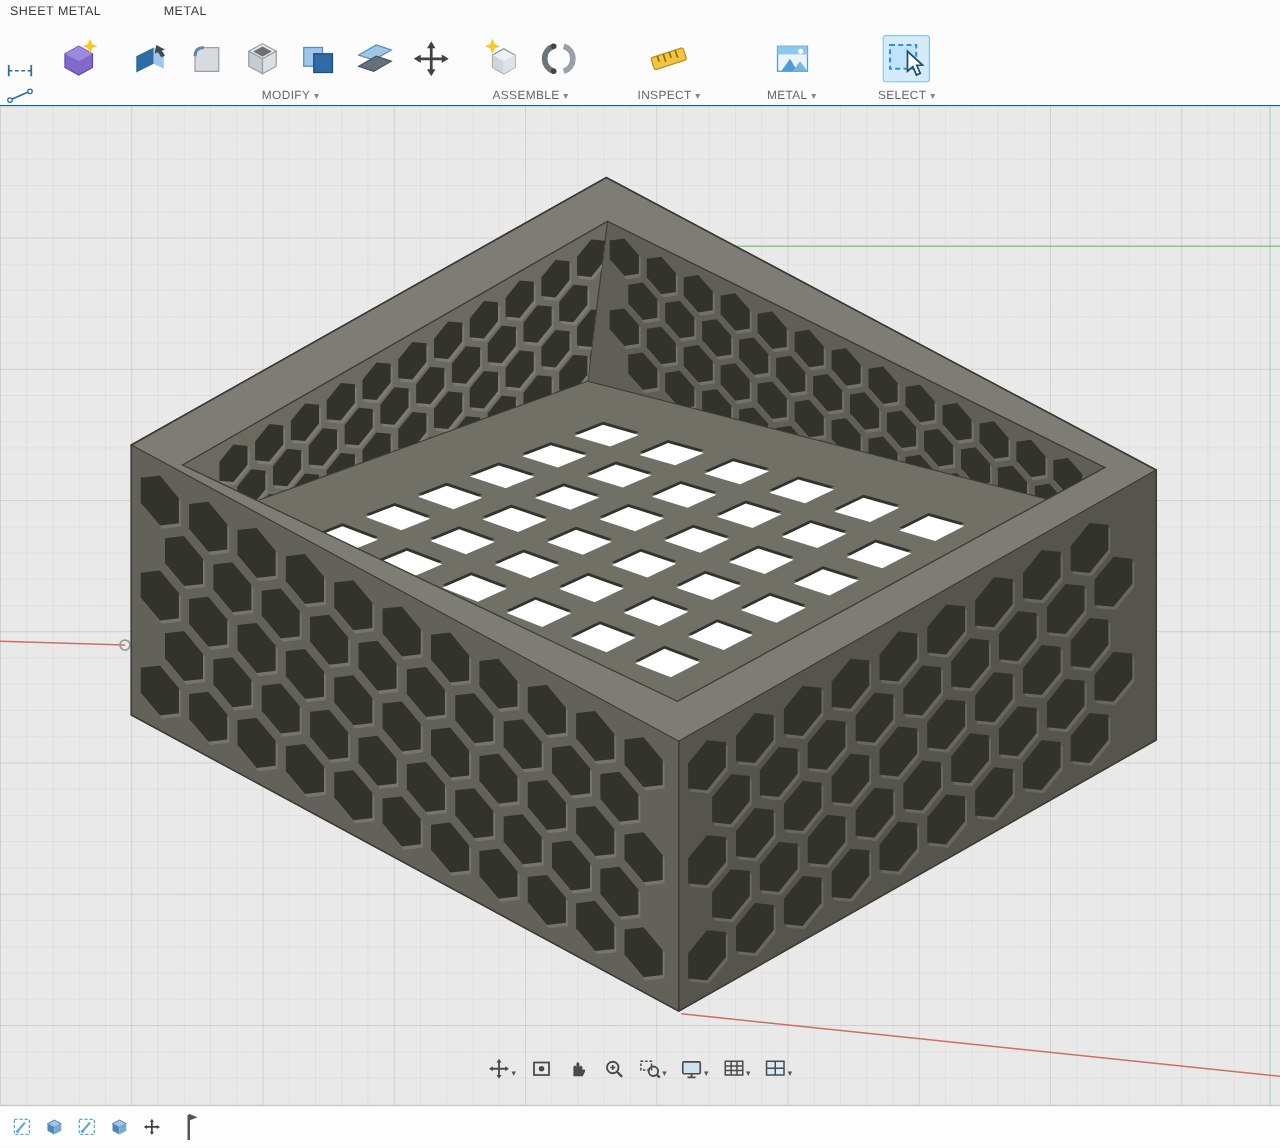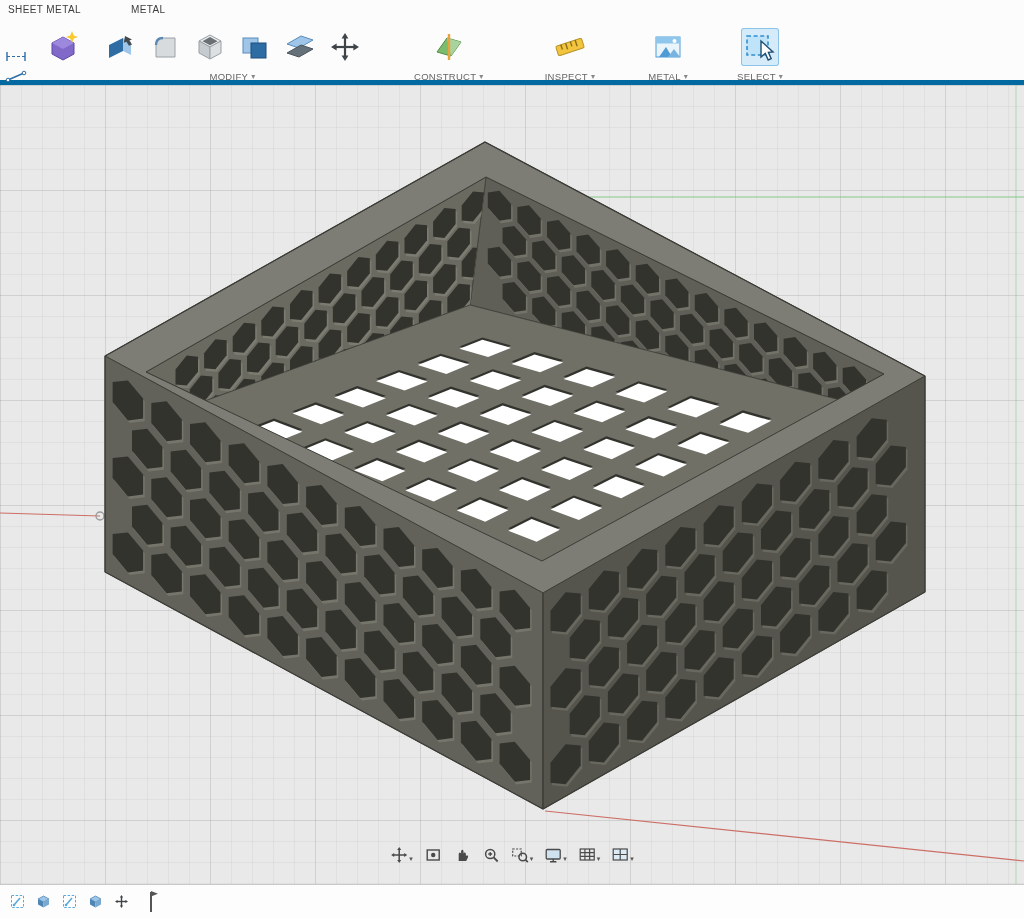--- a/index.html
+++ b/index.html
@@ -1,21 +1,21 @@
 <!DOCTYPE html>
 <html><head>
 <meta charset="utf-8">
 <style>
   *{margin:0;padding:0;box-sizing:border-box;user-select:none}
   html,body{width:1024px;height:918px;overflow:hidden;background:#fff;
     font-family:"Liberation Sans",sans-serif}
   .app{width:1024px;height:918px;display:flex;flex-direction:column}
 
   
-  .topbar{height:85px;background:#fcfcfc;border-bottom:5px solid #0369a1;flex:none}
+  .topbar{height:85px;background:#fcfcfc;border-bottom:1px solid #0369a1;flex:none}
   .tabs{height:19px;display:flex;align-items:center;padding-left:8px;gap:50px}
   .tab{font-size:10px;color:#3c3c3c;letter-spacing:.4px;cursor:pointer}
   .ribbon{height:65px;display:flex;align-items:flex-end;padding-left:1px}
   .group{display:flex;flex-direction:column;align-items:center;padding:2px 6px 0}
   .gicons{display:flex;align-items:center;gap:7px;height:44px}
   .ibtn{width:38px;height:38px;border:none;background:transparent;display:flex;
     align-items:center;justify-content:center;border-radius:3px;cursor:pointer}
   .ibtn.active{background:#d5ebfa;box-shadow:inset 0 0 0 1px #8cc4e8}
   .glabel{font-size:9.5px;color:#666;height:15px;display:flex;align-items:center;
     gap:3px;letter-spacing:.3px}
@@ -145,35 +145,44 @@
                 <polygon points="31,17 25.4,13.6 25.4,20.4"></polygon>
               </g>
             </svg>
           </button>
         </div>
         <div class="glabel dd">MODIFY</div>
       </div>
 
       <div class="vdiv"></div>
 
+      <div class="group">
+        <div class="gicons">
+          <button class="ibtn">
+            <svg width="34" height="34" viewBox="0 0 34 34">
+              <polygon points="9,14 18,9 27,14 27,24 18,29 9,24" fill="#eef1f3" stroke="#8a9094"></polygon>
+              <polygon points="9,14 18,19 18,29 9,24" fill="#cfd5d9"></polygon>
+              <polygon points="27,14 18,19 18,29 27,24" fill="#dde2e5"></polygon>
+              <polygon points="9,1 10.8,5.2 15,7 10.8,8.8 9,13 7.2,8.8 3,7 7.2,5.2" fill="#f7c92d"></polygon>
+            </svg>
+          </button>
+          <button class="ibtn">
+            <svg width="34" height="34" viewBox="0 0 34 34">
+              <path d="M13 7 a10.5 10.5 0 0 0 0 20" fill="none" stroke="#6d7378" stroke-width="4.6"></path>
+              <path d="M21 7 a10.5 10.5 0 0 1 0 20" fill="none" stroke="#9aa0a5" stroke-width="4.6"></path>
+              <circle cx="13" cy="7" r="2.2" fill="#3f4448"></circle>
+                <circle cx="13" cy="27" r="2.2" fill="#3f4448"></circle>
+            </svg>
+          </button>
+        </div>
+        <div class="glabel dd">ASSEMBLE</div>
+      </div>
 
       <div class="vdiv"></div>
 
-      <div class="group g-construct">
-        <div class="gicons">
-          <button class="ibtn">
-            <svg width="34" height="34" viewBox="0 0 34 34">
-              <polygon points="5,22 15,8 29,12 19,26" fill="#7dbb6e" stroke="#4e8f41"></polygon>
-              <polygon points="15,8 29,12 19,26" fill="#a9d39d"></polygon>
-              <line x1="17" y1="4" x2="17" y2="30" stroke="#e8a33d" stroke-width="2.4"></line>
-            </svg>
-          </button>
-        </div>
-        <div class="glabel dd">CONSTRUCT</div>
-      </div>
 
       <div class="vdiv"></div>
 
       <div class="group g-inspect">
         <div class="gicons">
           <button class="ibtn">
             <svg width="34" height="34" viewBox="0 0 34 34">
               <g transform="rotate(-18 17 17)">
                 <rect x="3.5" y="12" width="27" height="10" rx="1.5" fill="#f2c53d" stroke="#b8922a"></rect>
                 <g stroke="#8a6d1f" stroke-width="1.4">

